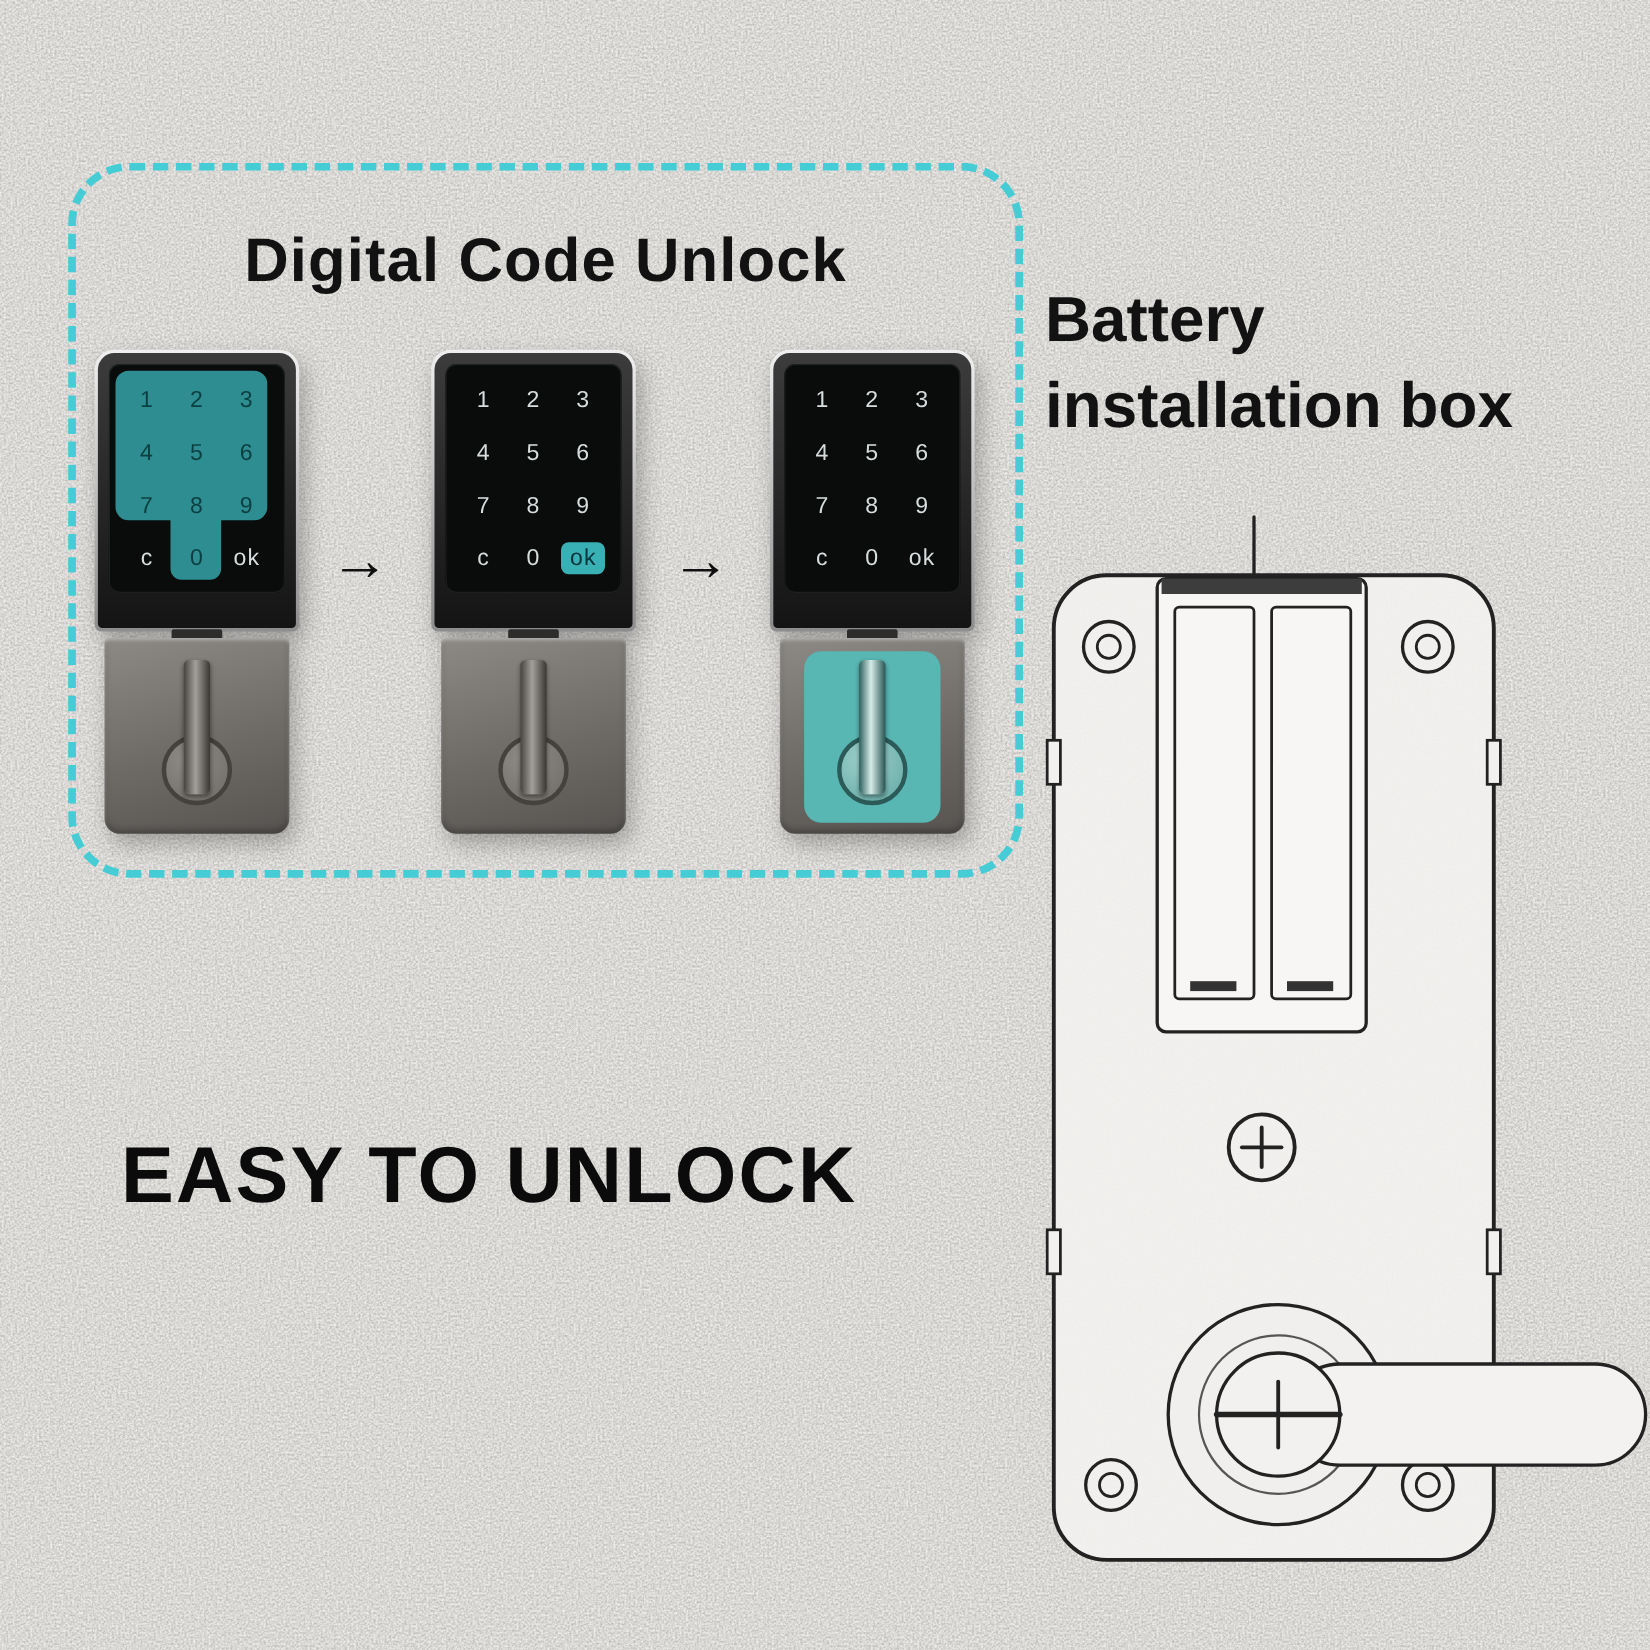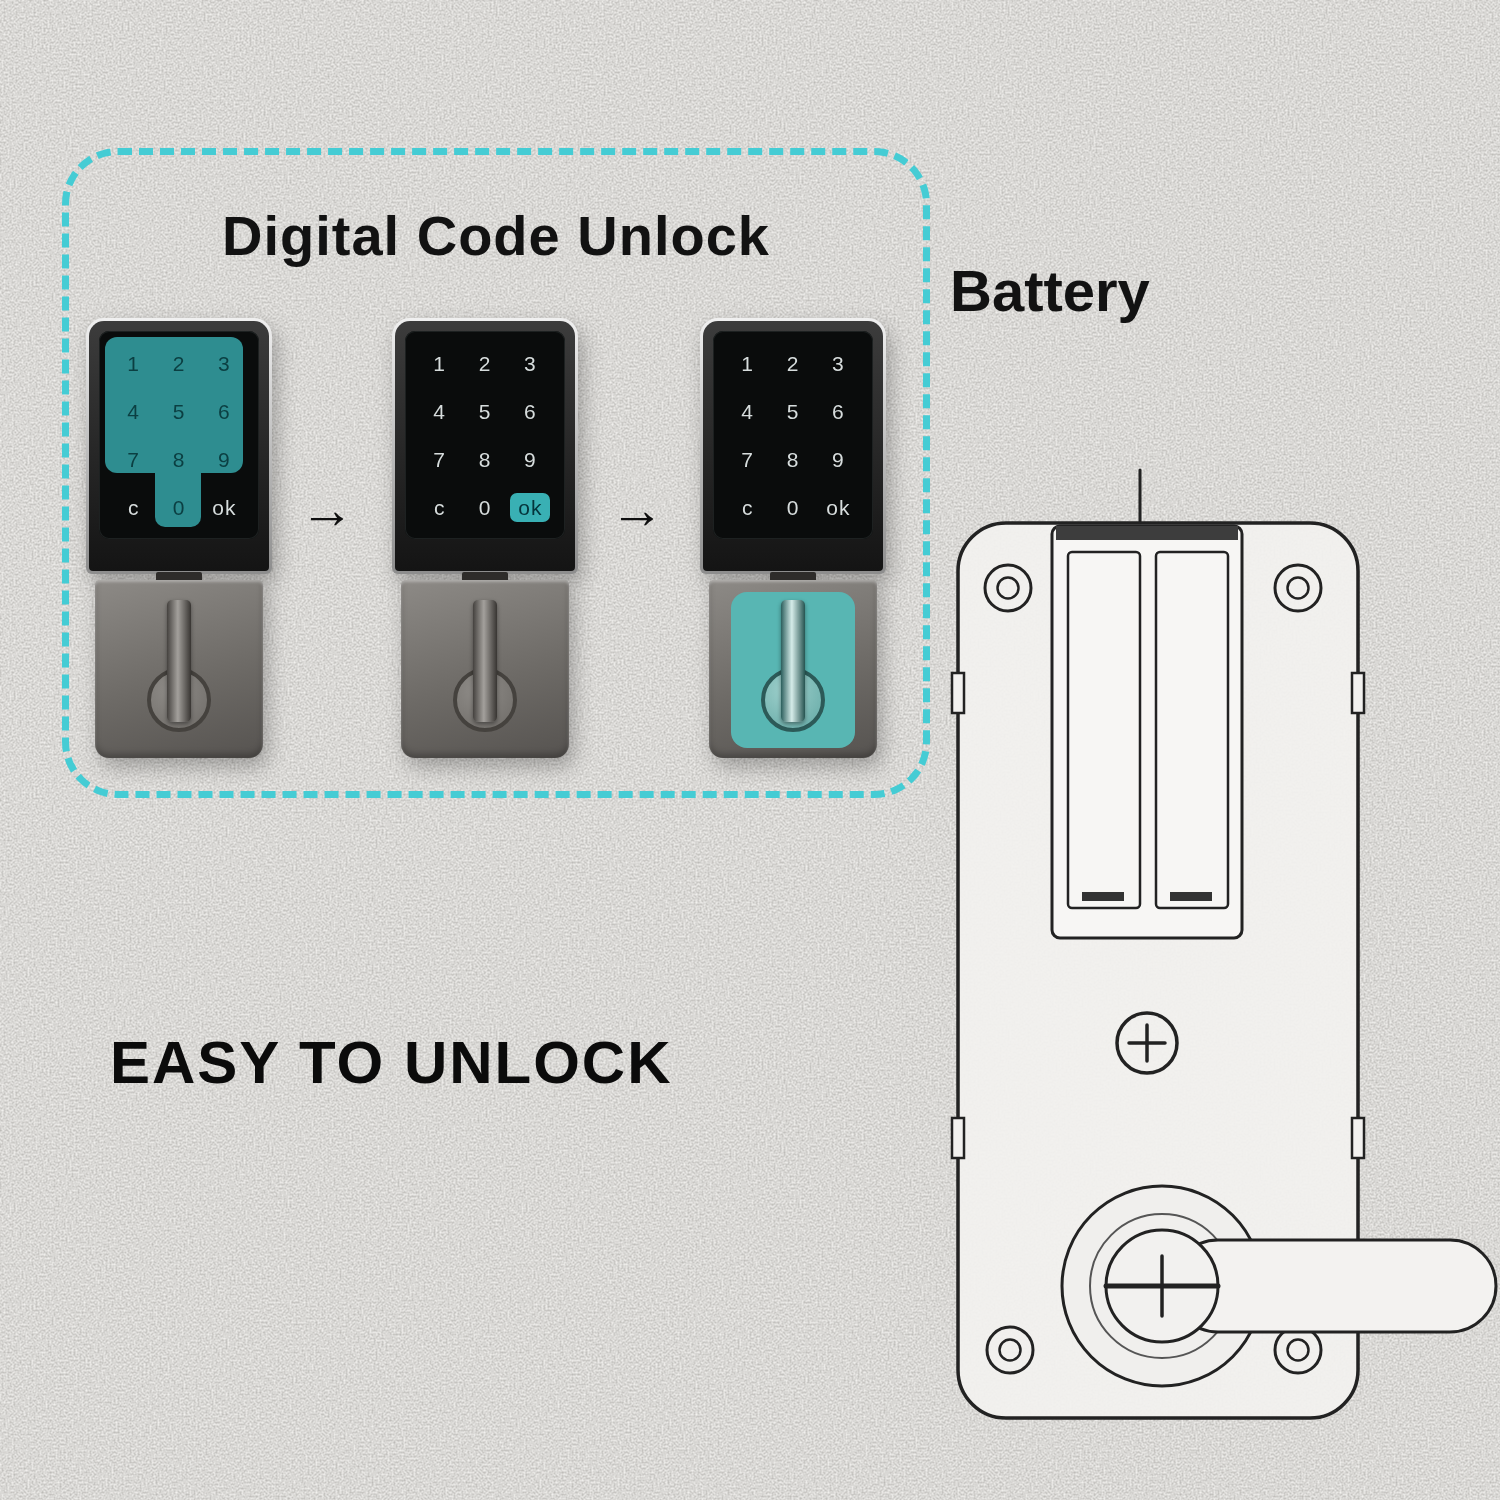--- a/index.html
+++ b/index.html
@@ -102,21 +102,21 @@
 
   
   .battery-title {
     left:950px; top:252px; width:520px; 
     font-size:58px; font-weight:bold; line-height:1.35; color:#121212;
   }
   .battery-svg { left:940px; top:468px; z-index:1; }
 
   
   .headline {
-    left:110px; top:1028px; font-size:60px; font-weight:bold;
+    left:110px; top:1028px; font-size:72px; font-weight:bold;
     letter-spacing:2px; color:#0b0b0b;text-align:center;
   }
 </style>
 </head>
 <body>
 
 <div class="canvas">
 
   <svg class="noise" width="1500" height="1500" aria-hidden="true">
     <filter id="grain">
@@ -216,20 +216,21 @@
     <div class="joint"></div>
     <div class="body-unit">
       <div class="knob-hl"></div>
       <div class="turn-knob"></div>
       <div class="turn-bar"></div>
     </div>
   </div>
 
   <div class="layer battery-title">
     <div>Battery</div>
+    <div>installation box</div>
   </div>
 
   <svg class="layer battery-svg" width="560" height="970" viewBox="0 0 560 970">
     <g stroke="#222" fill="none" stroke-linecap="round">
 
       <line x1="200" y1="2" x2="200" y2="66" stroke-width="3"></line>
 
       <rect x="18" y="55" width="400" height="895" rx="48" stroke-width="3.5" fill="#f2f1ef" fill-opacity="0.93"></rect>
 
       <rect x="12" y="205" width="12" height="40" stroke-width="2.5" fill="#f2f1ef"></rect>

